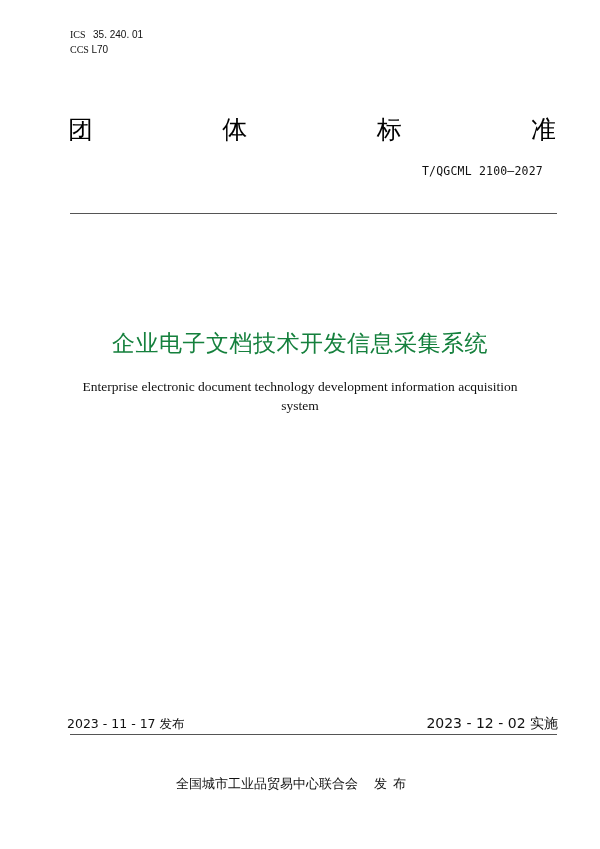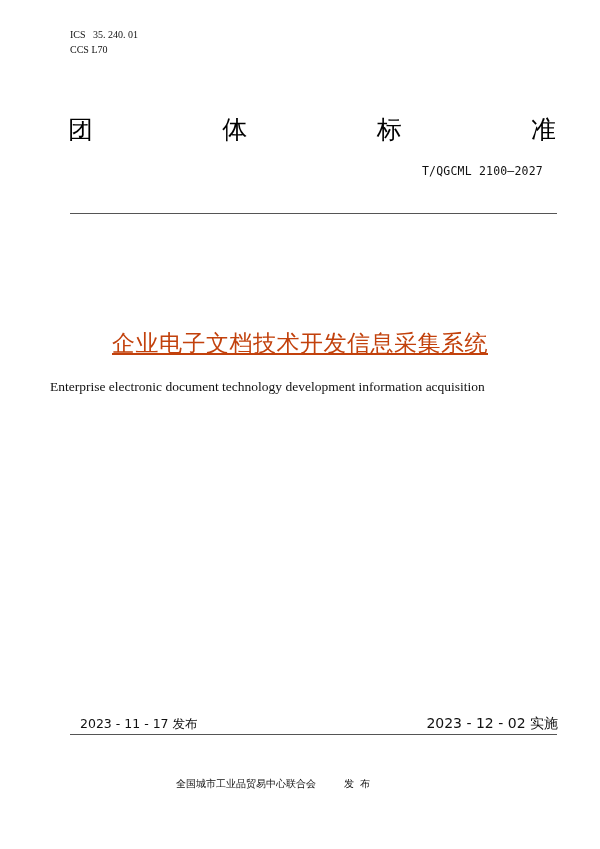--- a/index.html
+++ b/index.html
@@ -17,21 +17,21 @@
     }
     .abs { position: absolute; }
     .cls-line {
       font-family: "Liberation Serif", "DejaVu Serif", serif;
       font-size: 10px;
       line-height: 14px;
       left: 70px;
       white-space: pre;
     }
     .cls-line .val {
-      font-family: Liberation Serif, serif;
+      font-family: Liberation Sans, sans-serif;
     }
     #ics { top: 28px; }
     #ccs { top: 43px; }
 
     .title-row {
       top: 113px;
       left: 68px;
       width: 488px;
       display: flex;
       justify-content: space-between;
@@ -57,55 +57,55 @@
     #rule-bottom { top: 734px; left: 70px; width: 487px; }
 
     .doc-title {
       top: 327px;
       left: 0;
       width: 600px;
       text-align: center;
       font-size: 23px;
       line-height: 32px;
       letter-spacing: 0.5px;
-      color: #c2410c;
-      text-decoration: underline;
+      color: #15803d;
     }
     .doc-subtitle {
       top: 377px;
       left: 50px;
       width: 500px;
+      text-align: center;
       font-family: "Liberation Serif", "DejaVu Serif", serif;
       font-size: 13.5px;
       line-height: 19px;
       color: #111;
     }
 
     .date-left {
       top: 715px;
-      left: 80px;
+      left: 67px;
       font-size: 12.5px;
       line-height: 17px;
       white-space: pre;
     }
     .date-right {
       top: 715px;
       right: 42px;
       font-size: 14px;
       line-height: 17px;
       white-space: pre;
     }
     .publisher {
       top: 775px;
       left: 176px;
-      font-size: 10px;
+      font-size: 13px;
       line-height: 17px;
       white-space: pre;
       display: flex;
-      gap: 28px;
+      gap: 16px;
     }
     .publisher .pub-action {
       letter-spacing: 6px;
     }
   </style>
 </head>
 <body>
 
 <div class="abs cls-line" id="ics"><span>ICS</span>   <span class="val">35. 240. 01</span></div>
 <div class="abs cls-line" id="ccs"><span>CCS</span> <span class="val">L70</span></div>
@@ -118,20 +118,21 @@
 </div>
 
 <div class="abs std-code">T/QGCML 2100—2027</div>
 
 <div class="abs rule" id="rule-top"></div>
 
 <div class="abs doc-title">企业电子文档技术开发信息采集系统</div>
 
 <div class="abs doc-subtitle">
   <div>Enterprise electronic document technology development information acquisition</div>
+  <div>system</div>
 </div>
 
 <div class="abs date-left"><span>2023 - 11 - 17</span> <span>发布</span></div>
 
 <div class="abs date-right"><span>2023 - 12 - 02</span> <span>实施</span></div>
 
 <div class="abs rule" id="rule-bottom"></div>
 
 <div class="abs publisher">
   <span>全国城市工业品贸易中心联合会</span>

